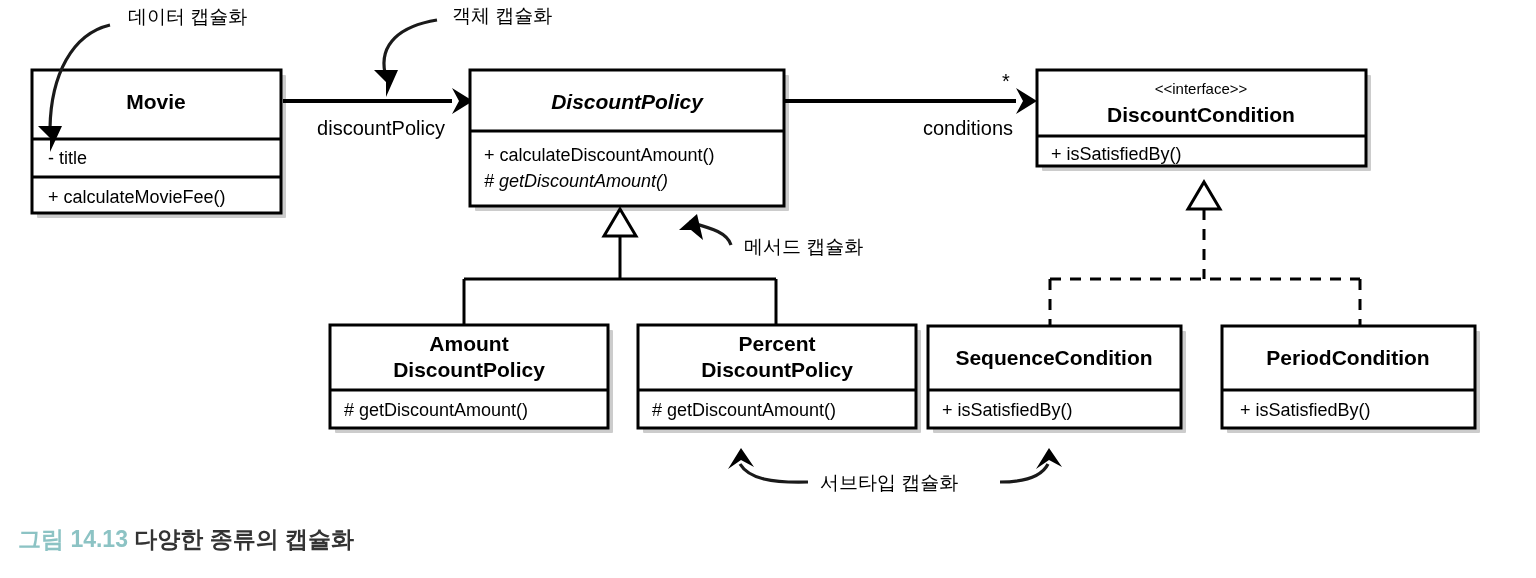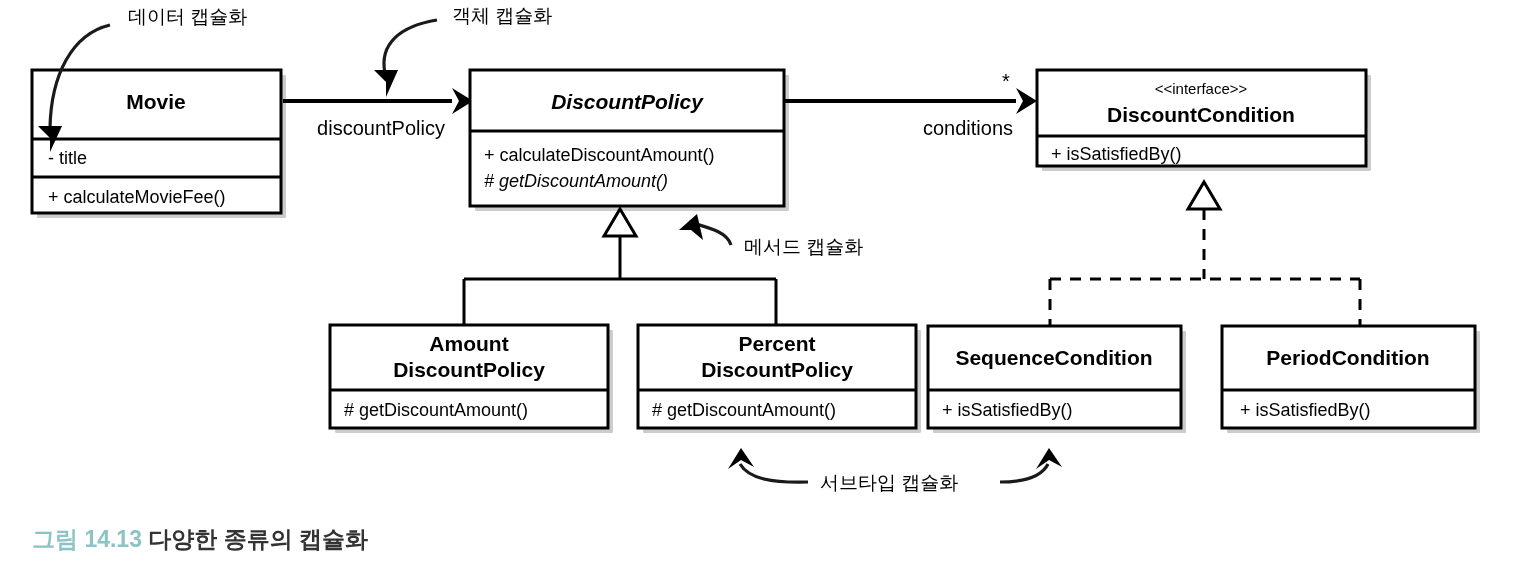--- a/index.html
+++ b/index.html
@@ -102,21 +102,21 @@
   path.curly {
     stroke: #1a1a1a;
     stroke-width: 3.2;
     fill: none;
   }
   polygon.solid-head {
     fill: #000000;
   }
   .caption {
     position: absolute;
-    left: 32px;
+    left: 18px;
     top: 524px;
     font-size: 23px;
     font-weight: bold;
     white-space: nowrap;
   }
   .caption .cap-num {
     color: #8cc3c4;
   }
   .caption .cap-text {
     color: #333333;

